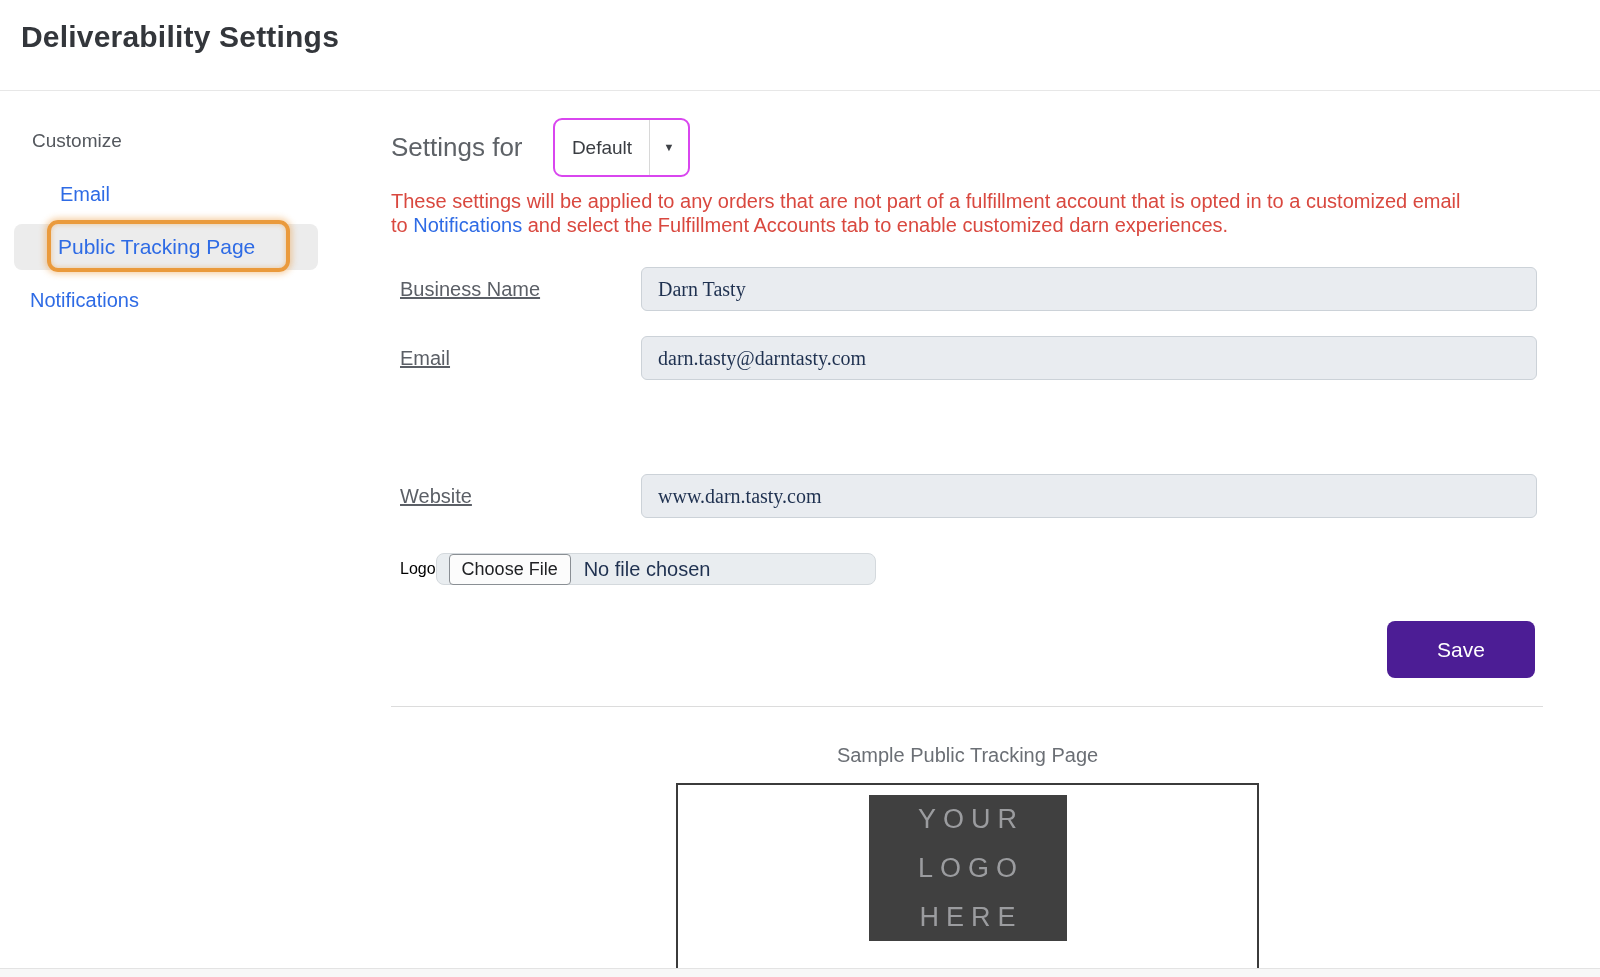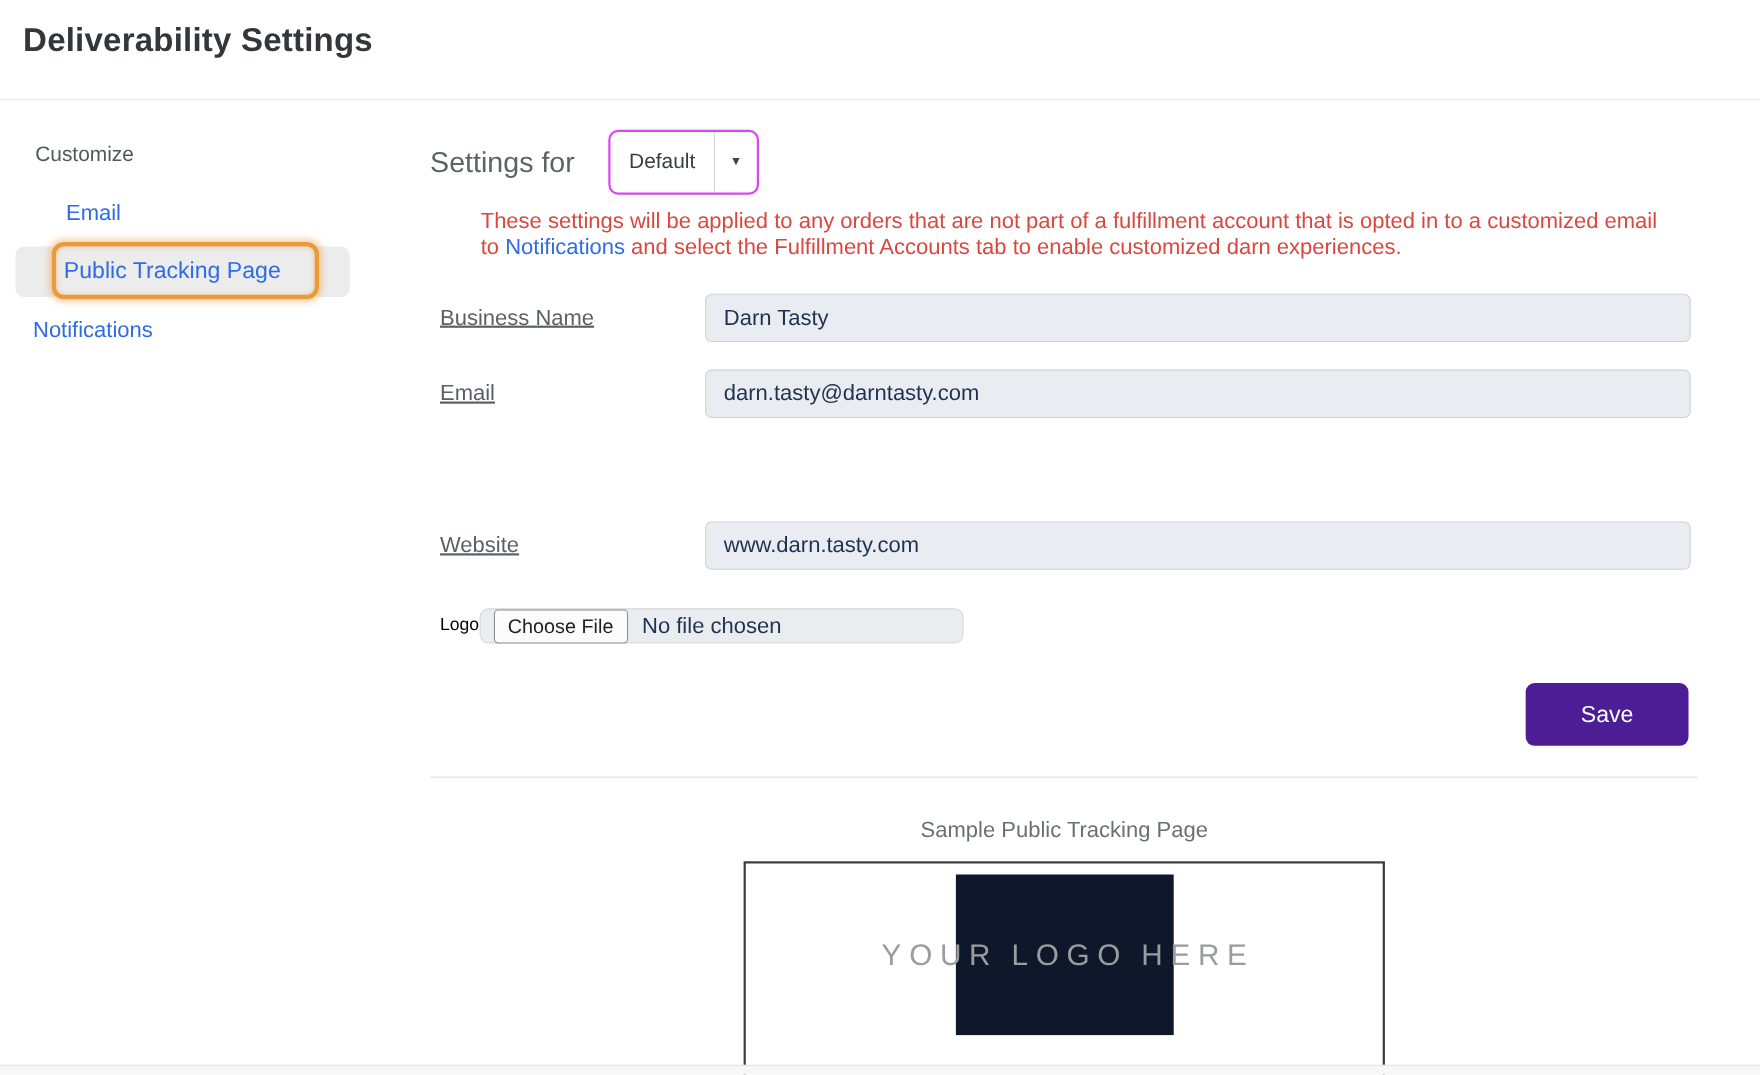--- a/index.html
+++ b/index.html
@@ -31,28 +31,28 @@
   
   .settings-for-label{position:absolute;left:391px;top:132px;font-size:26px;color:#5e6267;}
   .default-dropdown{
     position:absolute;left:553px;top:118px;width:137px;height:59px;box-sizing:border-box;
     background:#fff;border:2px solid #d946ef;border-radius:9px;display:flex;align-items:stretch;cursor:pointer;
   }
   .default-dropdown .txt{flex:1;display:flex;align-items:center;justify-content:center;font-size:19px;color:#3a3d42;}
   .default-dropdown .caret-cell{width:38px;border-left:1px solid #d8d8d8;display:flex;align-items:center;justify-content:center;}
   .default-dropdown .caret{font-size:11px;color:#3f4247;line-height:1;}
   
-  .warning{position:absolute;left:391px;top:189px;font-size:20px;line-height:24px;color:#d9483f;white-space:nowrap;margin-left:46px;}
+  .warning{position:absolute;left:391px;top:189px;font-size:20px;line-height:24px;color:#d9483f;white-space:nowrap;}
   .warning .link{color:#2e6be5;cursor:pointer;}
   
   .form-row{position:absolute;left:400px;height:44px;display:flex;align-items:center;}
   .form-row .flabel{width:241px;font-size:20px;color:#5b5f66;text-decoration:underline;}
   .text-input{
     width:896px;height:44px;box-sizing:border-box;background:#e9ecf0;border:1px solid #ccd2d8;border-radius:6px;
-    font-family:Liberation Sans, sans-serif;font-size:20px;color:#1f3150;padding:0 16px;outline:none;
+    font-family:Liberation Serif, serif;font-size:20px;color:#1f3150;padding:0 16px;outline:none;
   }
   .logo-row{position:absolute;left:400px;top:545px;height:48px;display:flex;align-items:center;}
   .file-box{
     width:440px;height:32px;box-sizing:border-box;background:#e9edf0;border:1px solid #d4d9dd;border-radius:8px;
     display:flex;align-items:center;padding-left:12px;gap:13px;
   }
   .choose-file-btn{
     font-family:"Liberation Sans",sans-serif;font-size:18px;color:#202124;background:#fcfcfc;
     border:1px solid #8a8f94;border-radius:4px;padding:3px 12px;height:31px;cursor:pointer;
   }
@@ -62,22 +62,22 @@
     color:#ffffff;font-family:"Liberation Sans",sans-serif;font-size:21px;cursor:pointer;
   }
   
   .section-divider{position:absolute;left:391px;top:706px;width:1152px;height:1px;background:#dcdcdc;}
   .preview-title{position:absolute;left:676px;top:744px;width:583px;text-align:center;font-size:20px;color:#6b6f75;}
   .preview-box{
     position:absolute;left:676px;top:783px;width:583px;height:260px;box-sizing:border-box;
     background:#fff;border:2px solid #3b3b3b;
   }
   .logo-placeholder{
-    margin:10px auto 0;width:198px;height:146px;background:#0f172a;
-    display:flex;flex-direction:row;align-items:center;justify-content:center;gap:5px;
+    margin:10px auto 0;width:198px;height:146px;background:#404040;
+    display:flex;flex-direction:column;align-items:center;justify-content:center;gap:18px;
   }
   .logo-placeholder .pline{
     font-size:27px;color:#9b9c9f;letter-spacing:7px;line-height:31px;text-indent:7px;font-weight:400;
   }
   .bottom-strip{position:absolute;left:0;top:968px;width:1600px;height:9px;background:#f7f7f7;border-top:1px solid #e3e3e3;}
 </style>
 </head>
 <body>
 
 <div class="canvas">

